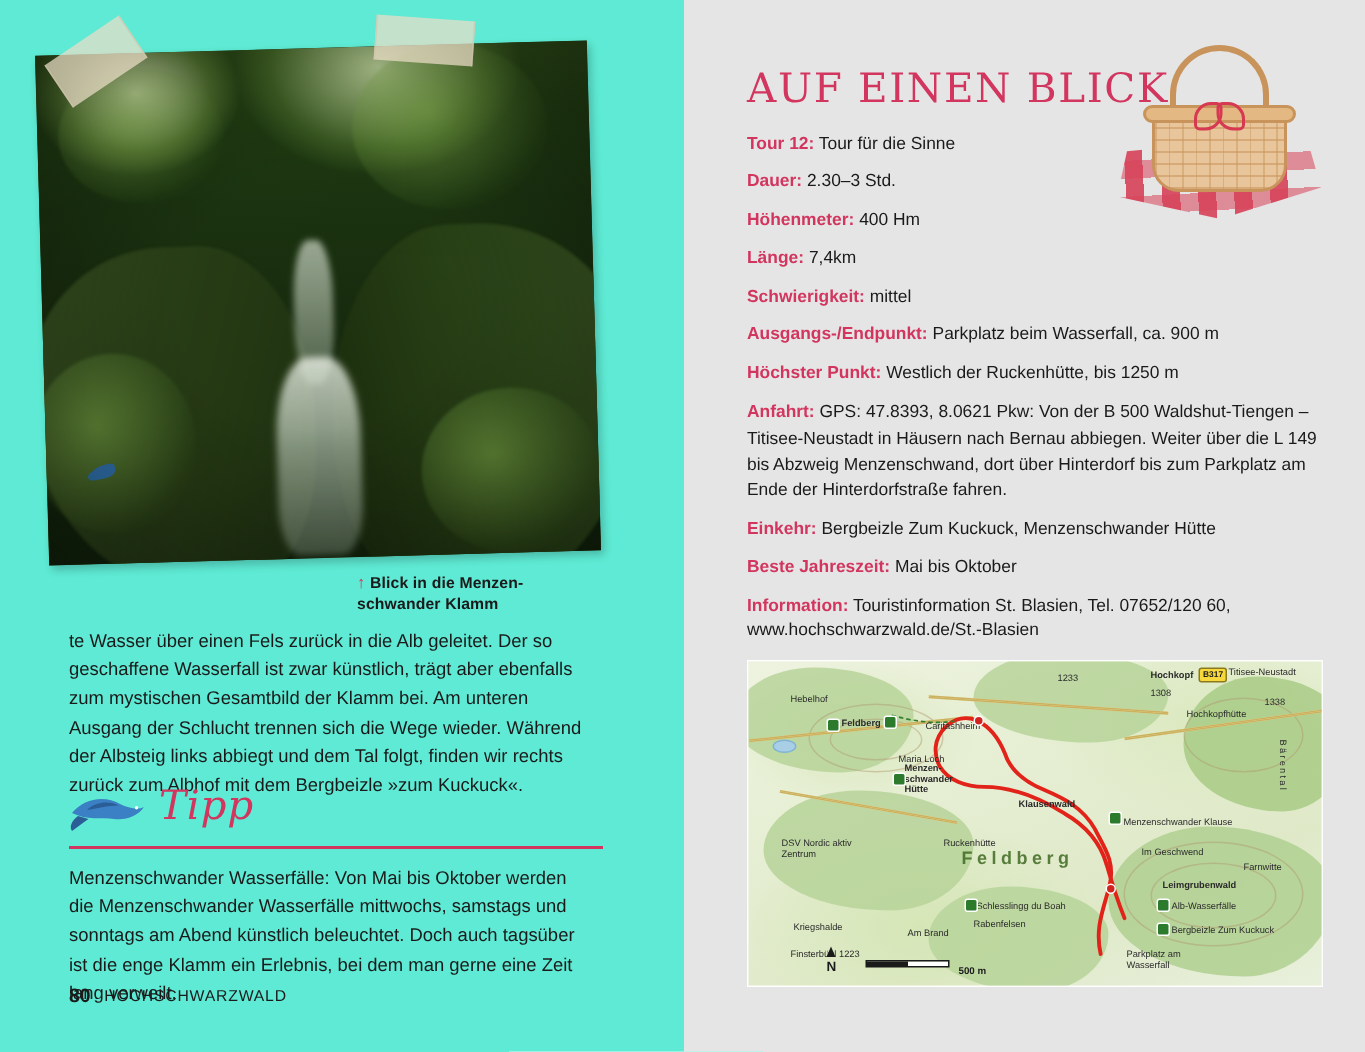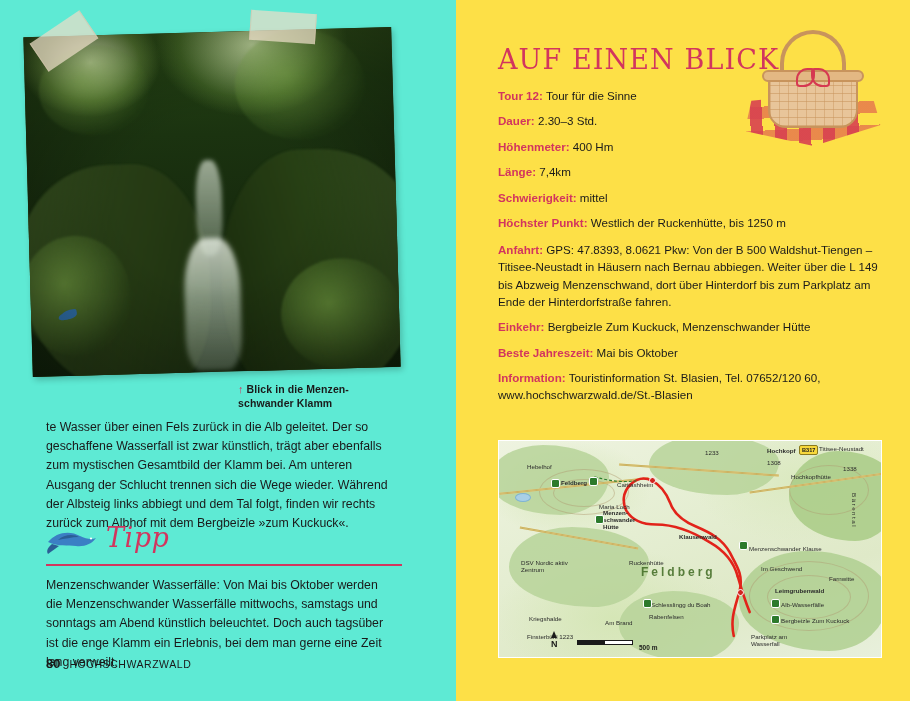--- a/index.html
+++ b/index.html
@@ -23,21 +23,21 @@
     position: relative;
     width: 456px;
     height: 701px;
     background: #5eead4;
     flex: 0 0 456px;
   }
   .right-page {
     position: relative;
     width: 454px;
     height: 701px;
-    background: #fde047;
+    background: #e5e5e5;
     flex: 0 0 454px;
     overflow: hidden;
   }
 
   
   .photo-wrap {
     position: absolute;
     left: 22px;
     top: 18px;
     width: 390px;
@@ -528,20 +528,24 @@
         <span class="lbl">Höhenmeter:</span>
         <span>400 Hm</span>
       </div>
       <div class="fact">
         <span class="lbl">Länge:</span>
         <span>7,4km</span>
       </div>
       <div class="fact">
         <span class="lbl">Schwierigkeit:</span>
         <span>mittel</span>
+      </div>
+      <div class="fact">
+        <span class="lbl">Ausgangs-/Endpunkt:</span>
+        <span>Parkplatz beim Wasserfall, ca. 900 m</span>
       </div>
       <div class="fact">
         <span class="lbl">Höchster Punkt:</span>
         <span>Westlich der Ruckenhütte, bis 1250 m</span>
       </div>
       <div class="fact multiline">
         <span class="lbl">Anfahrt:</span>
         <span>GPS: 47.8393, 8.0621 Pkw: Von der B 500 Waldshut-Tiengen – Titisee-Neustadt in Häusern nach Bernau abbiegen. Weiter über die L 149 bis Abzweig Menzenschwand, dort über Hinterdorf bis zum Parkplatz am Ende der Hinterdorfstraße fahren.</span>
       </div>
       <div class="fact">

